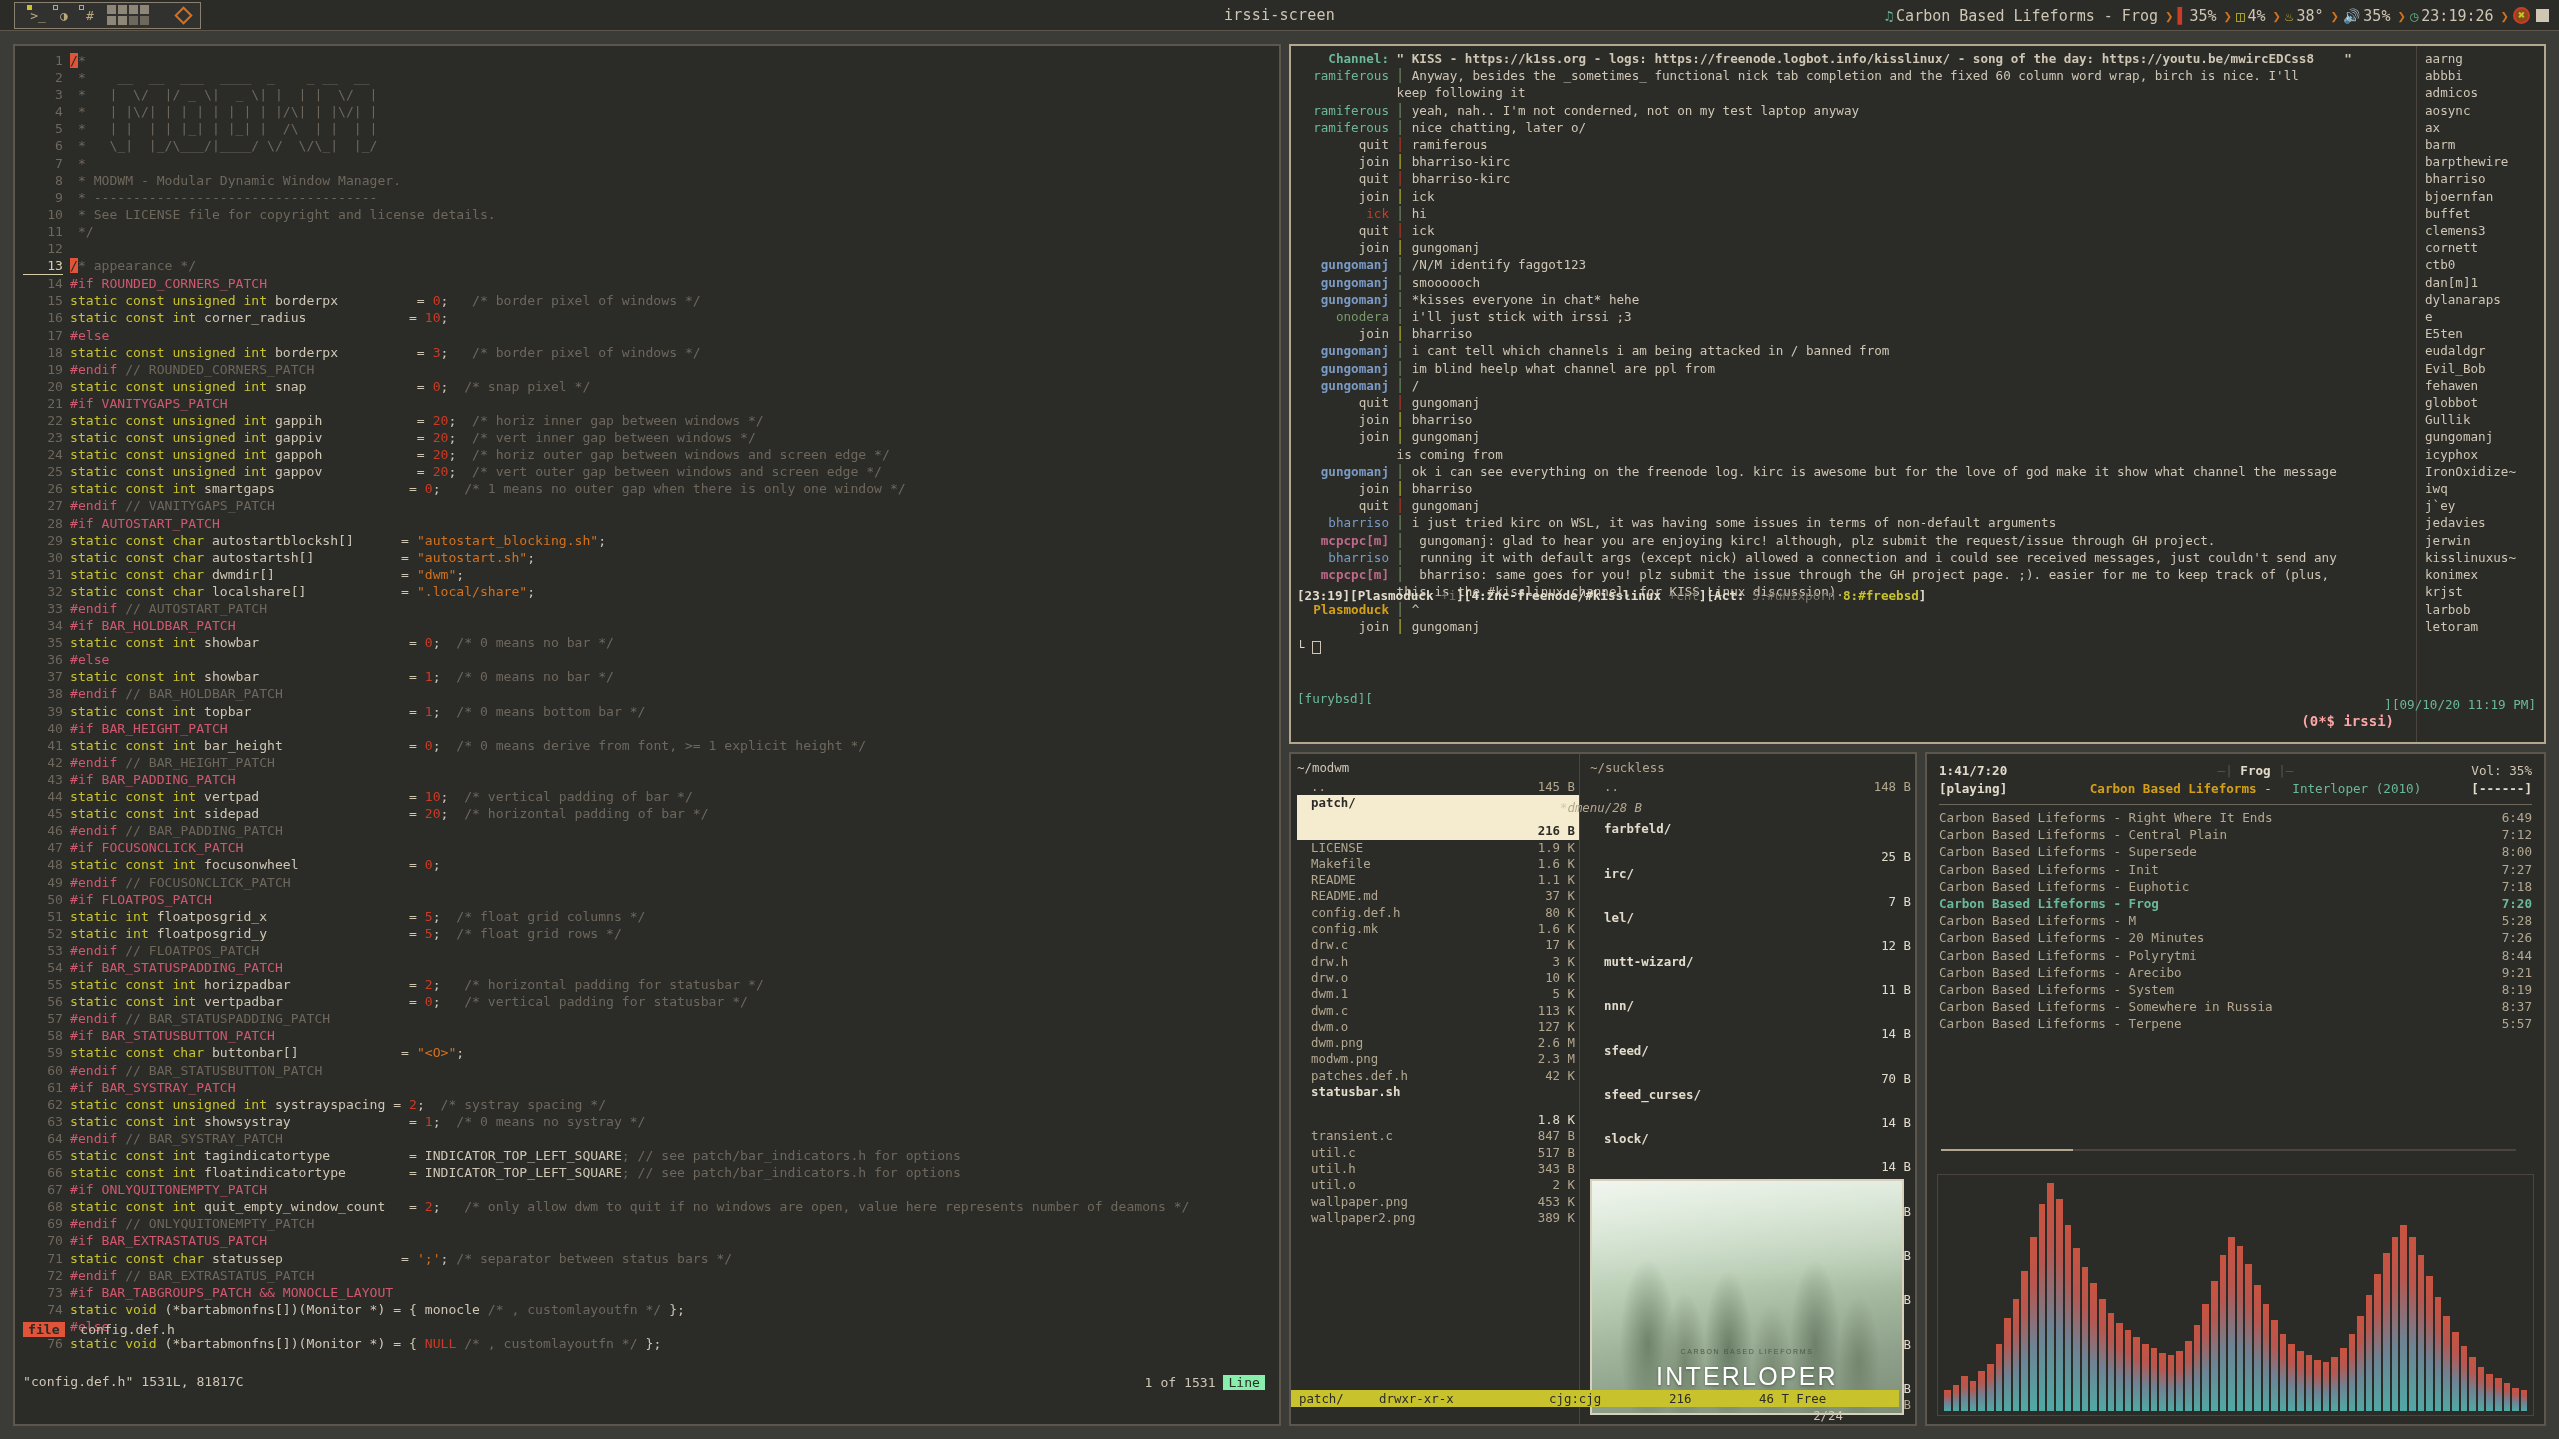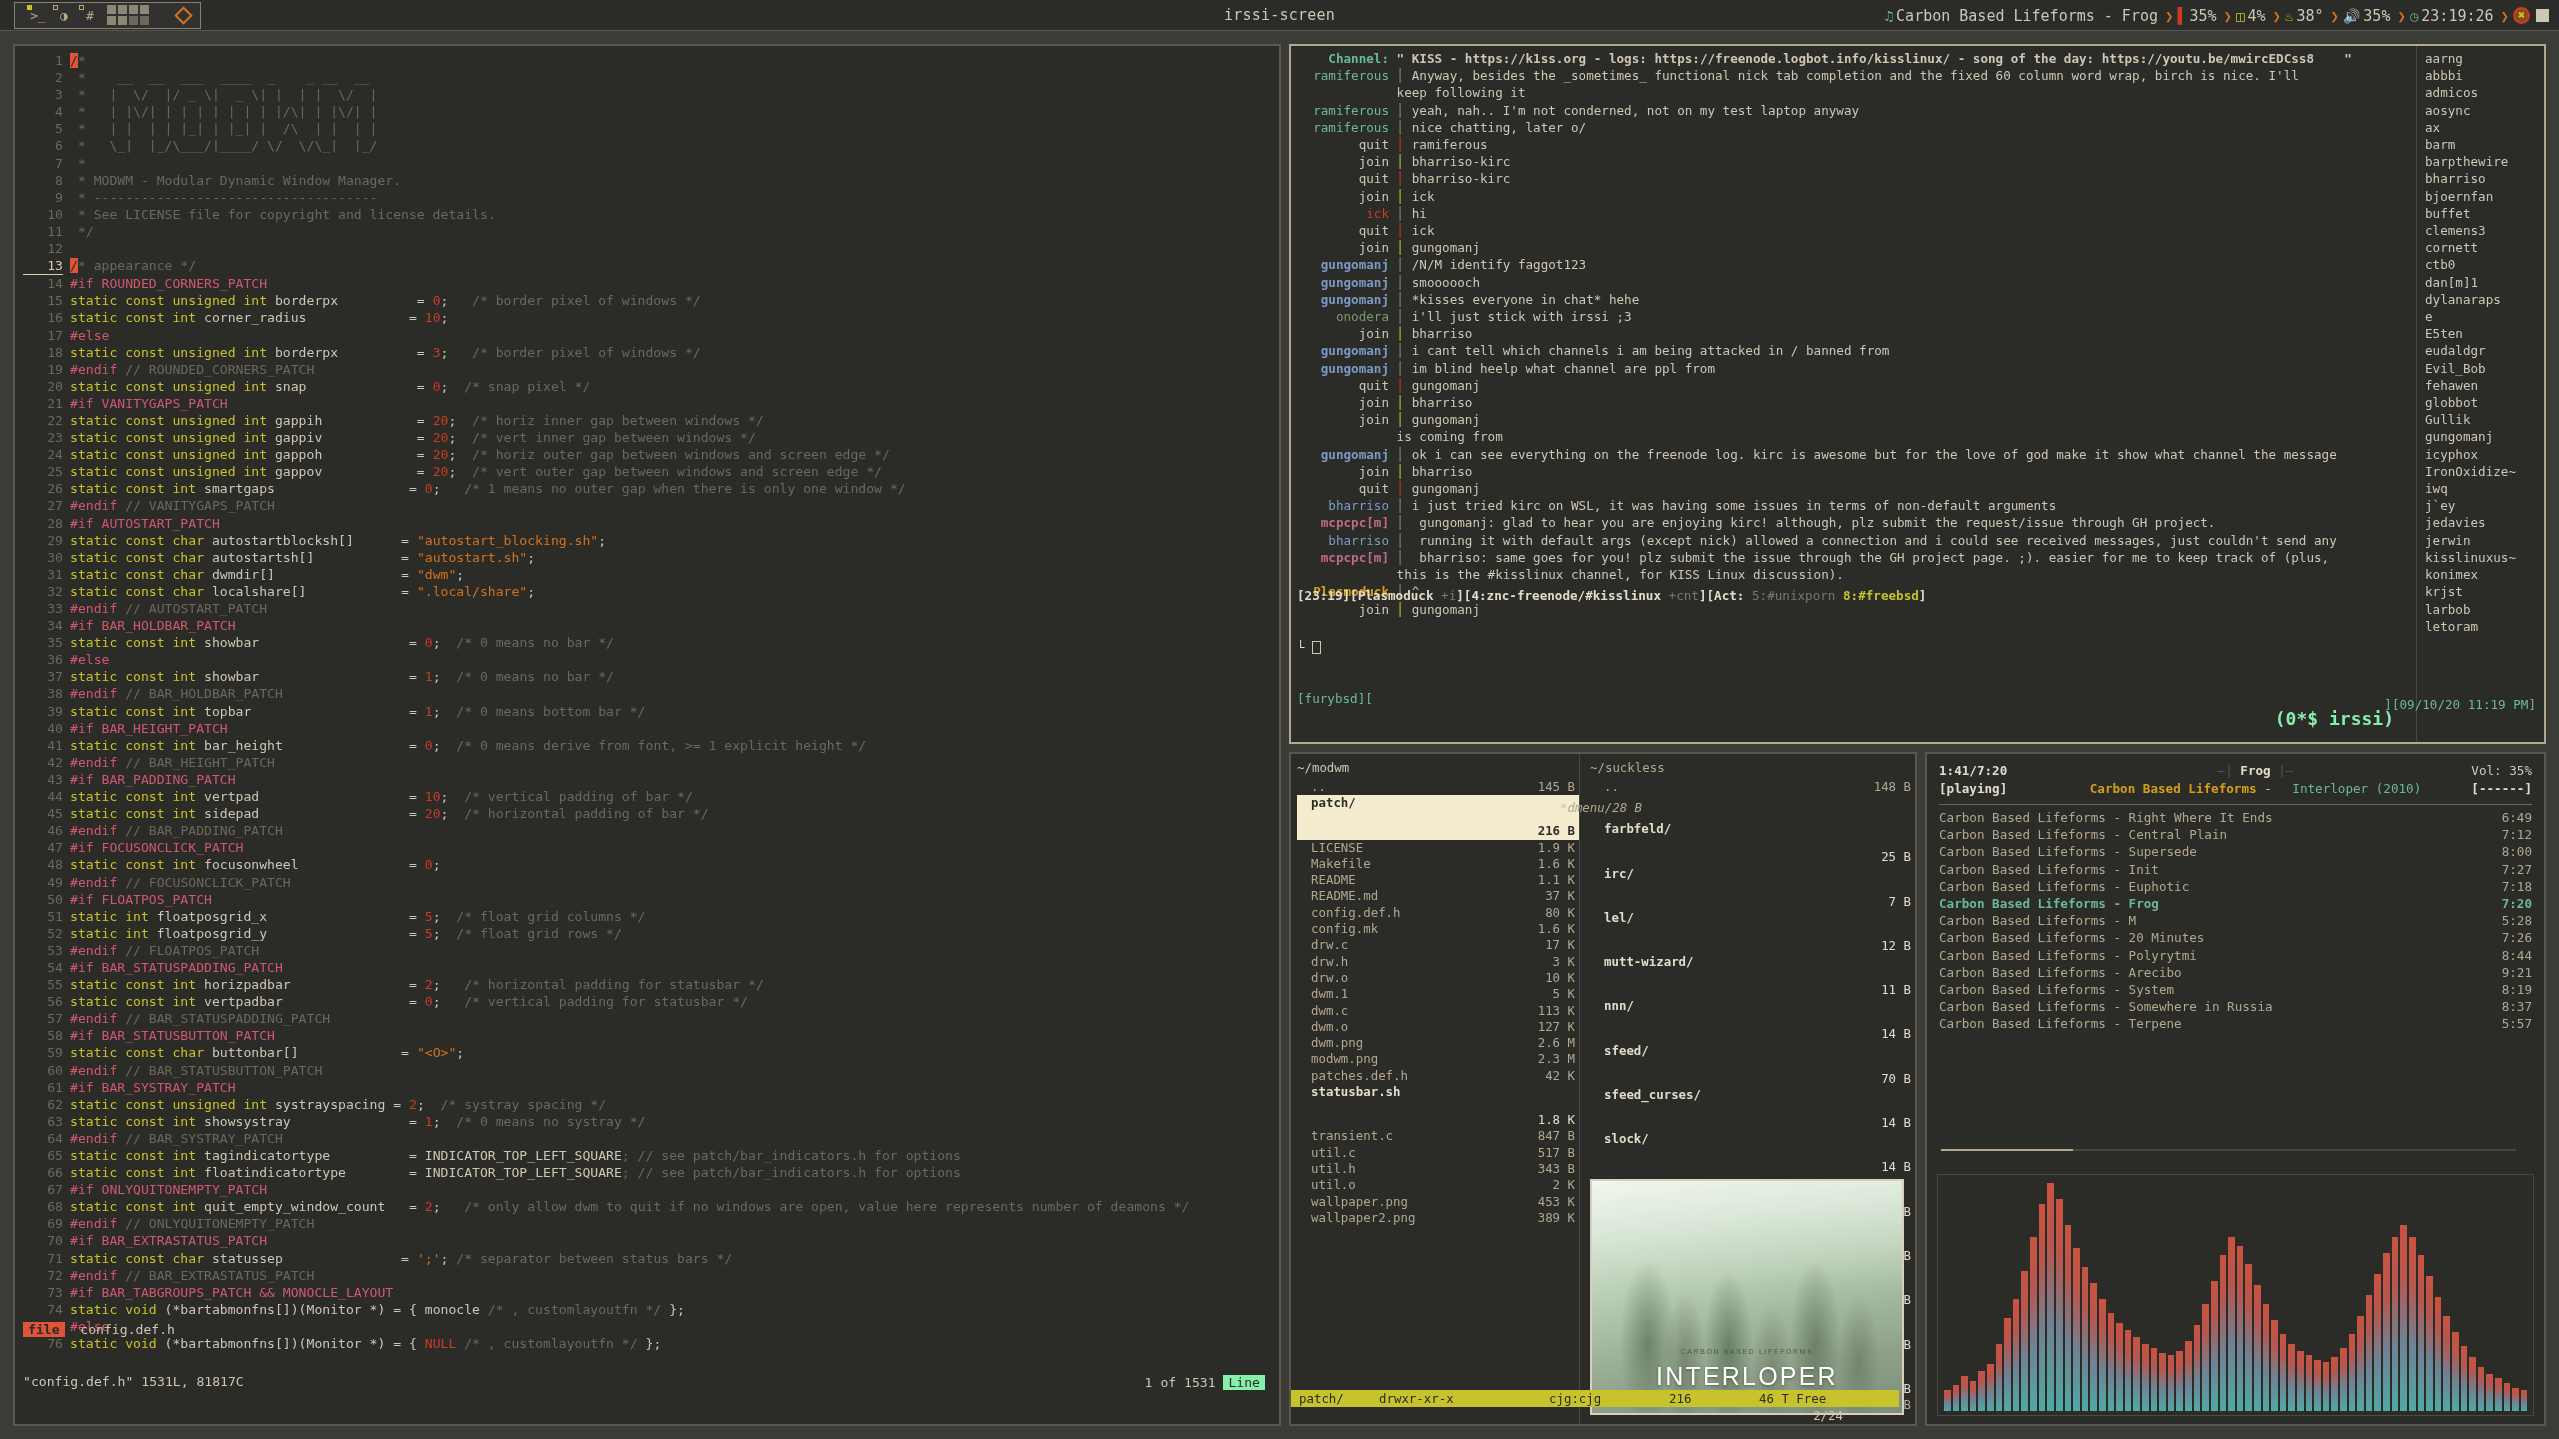--- a/index.html
+++ b/index.html
@@ -383,20 +383,21 @@
             <div class="irc-line"><span class="nick-col n-ick">ick</span><span class="bar-g"> │</span><span class="msg"> hi</span></div>
             <div class="irc-line"><span class="nick-col ev">quit</span><span class="bar-r"> │</span><span class="msg"> ick</span></div>
             <div class="irc-line"><span class="nick-col ev">join</span><span class="bar-y"> │</span><span class="msg"> gungomanj</span></div>
             <div class="irc-line"><span class="nick-col n-gun">gungomanj</span><span class="bar-g"> │</span><span class="msg"> /N/M identify faggot123</span></div>
             <div class="irc-line"><span class="nick-col n-gun">gungomanj</span><span class="bar-g"> │</span><span class="msg"> smoooooch</span></div>
             <div class="irc-line"><span class="nick-col n-gun">gungomanj</span><span class="bar-g"> │</span><span class="msg"> *kisses everyone in chat* hehe</span></div>
             <div class="irc-line"><span class="nick-col n-ono">onodera</span><span class="bar-g"> │</span><span class="msg"> i'll just stick with irssi ;3</span></div>
             <div class="irc-line"><span class="nick-col ev">join</span><span class="bar-y"> │</span><span class="msg"> bharriso</span></div>
             <div class="irc-line"><span class="nick-col n-gun">gungomanj</span><span class="bar-g"> │</span><span class="msg"> i cant tell which channels i am being attacked in / banned from</span></div>
             <div class="irc-line"><span class="nick-col n-gun">gungomanj</span><span class="bar-g"> │</span><span class="msg"> im blind heelp what channel are ppl from</span></div>
+            <div class="irc-line"><span class="nick-col n-gun">gungomanj</span><span class="bar-g"> │</span><span class="msg"> /</span></div>
             <div class="irc-line"><span class="nick-col ev">quit</span><span class="bar-r"> │</span><span class="msg"> gungomanj</span></div>
             <div class="irc-line"><span class="nick-col ev">join</span><span class="bar-y"> │</span><span class="msg"> bharriso</span></div>
             <div class="irc-line"><span class="nick-col ev">join</span><span class="bar-y"> │</span><span class="msg"> gungomanj</span></div>
             <div class="irc-line"><span class="nick-col "></span><span class=""> </span><span class="msg">is coming from</span></div>
             <div class="irc-line"><span class="nick-col n-gun">gungomanj</span><span class="bar-g"> │</span><span class="msg"> ok i can see everything on the freenode log. kirc is awesome but for the love of god make it show what channel the message</span></div>
             <div class="irc-line"><span class="nick-col ev">join</span><span class="bar-y"> │</span><span class="msg"> bharriso</span></div>
             <div class="irc-line"><span class="nick-col ev">quit</span><span class="bar-r"> │</span><span class="msg"> gungomanj</span></div>
             <div class="irc-line"><span class="nick-col n-bha">bharriso</span><span class="bar-g"> │</span><span class="msg"> i just tried kirc on WSL, it was having some issues in terms of non-default arguments</span></div>
             <div class="irc-line"><span class="nick-col n-mcp">mcpcpc[m]</span><span class="bar-g"> │</span><span class="msg">  gungomanj: glad to hear you are enjoying kirc! although, plz submit the request/issue through GH project.</span></div>
             <div class="irc-line"><span class="nick-col n-bha">bharriso</span><span class="bar-g"> │</span><span class="msg">  running it with default args (except nick) allowed a connection and i could see received messages, just couldn't send any</span></div>
@@ -444,21 +445,21 @@
             <div class="nick-item">jerwin</div>
             <div class="nick-item">kisslinuxus~</div>
             <div class="nick-item">konimex</div>
             <div class="nick-item">krjst</div>
             <div class="nick-item">larbob</div>
             <div class="nick-item">letoram</div>
           </div>
       </div>
     </div>
     <div style="position:absolute;right:8px;bottom:30px;color:#6bb89a;font-size:12.6px;font-family:'DejaVu Sans Mono',monospace">][09/10/20 11:19 PM]</div>
-    <div style="position:absolute;right:150px;bottom:13px;color:#86efac;font-size:18px;font-weight:bold;font-family:'DejaVu Sans Mono',monospace">(0*$ irssi)</div>
+    <div style="position:absolute;right:150px;bottom:13px;color:#fca5a5;font-size:14px;font-weight:bold;font-family:'DejaVu Sans Mono',monospace">(0*$ irssi)</div>
   </div>
 
   <div class="win unfocus" id="fm">
     <div class="fm-inner">
       <div class="fm-cols">
         <div class="fm-col left">
           <div class="fm-path active">~/modwm</div>
           <div class="fm-list" id="fm-left">
               <div class="fm-row"><span class="mark"></span><span class="nm">..</span><span class="sz">145 B</span></div>
               <div class="fm-row dir sel"><span class="mark"></span><span class="nm">patch/</span><span class="sz">216 B</span></div>

